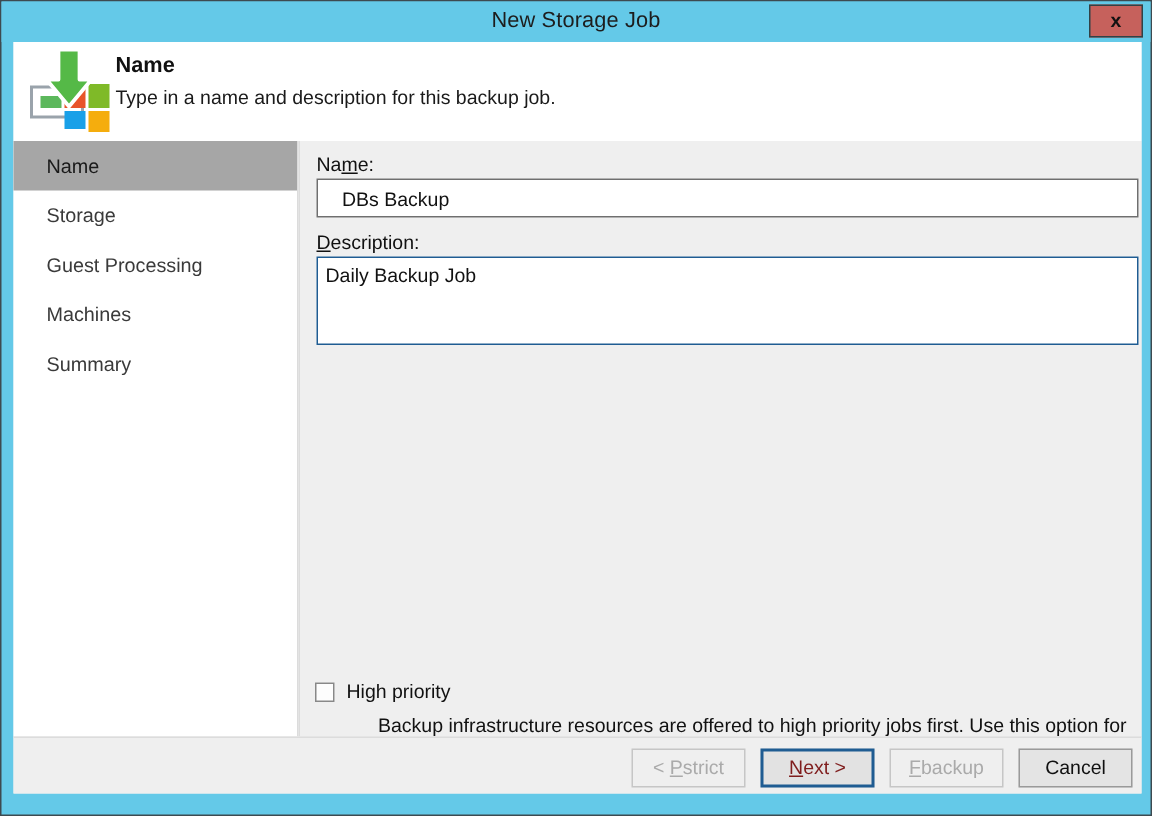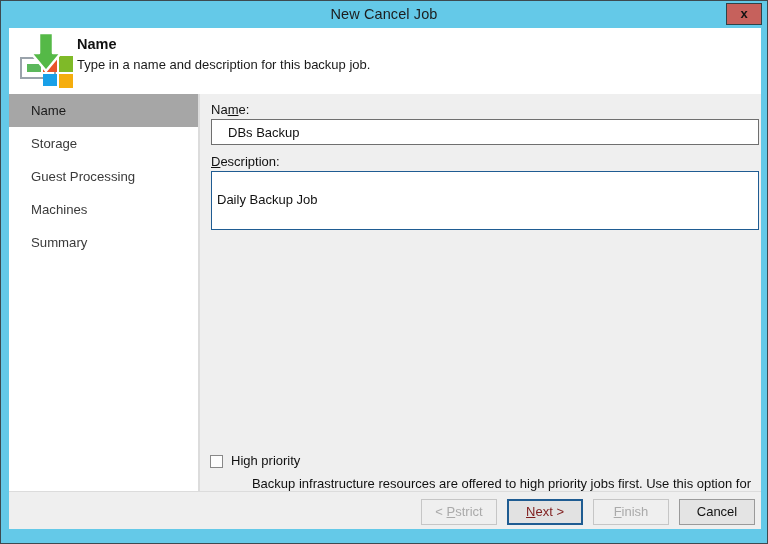--- a/index.html
+++ b/index.html
@@ -183,21 +183,21 @@
   #input-desc {
     width: 100%;
     height: 100%;
     box-sizing: border-box;
     border: 0;
     resize: none;
     background: transparent;
     font-family: "Liberation Sans", sans-serif;
     font-size: 13px;
     color: #111111;
-    padding: 20px 5px;
+    padding: 4px 5px;
     outline: none;
     line-height: 16px;
   }
 
   
   #hp-block {
     position: absolute;
     left: 9px;
     top: 359px;
     width: 545px;
@@ -281,21 +281,21 @@
   #btn-finish   { left: 584px; }
   #btn-cancel   { left: 670px; }
   .fbtn u { text-decoration: underline; }
 </style>
 </head>
 <body>
 
 <div id="window">
 
   <div id="titlebar">
-    <div id="title-text">New Cancel Job</div>
+    <div id="title-text">New Storage Job</div>
     <div id="close-button">x</div>
   </div>
 
   <div id="client">
 
     <div id="banner">
       <svg id="banner-icon" viewBox="0 0 56 58">
 
         <rect x="2" y="27" width="34" height="20" fill="#ffffff" stroke="#9aa3ab" stroke-width="2"></rect>
         <rect x="8" y="33" width="14" height="8" fill="#5cb85c"></rect>
@@ -335,18 +335,18 @@
           <div id="hp-label">High priority</div>
         </div>
         <div id="hp-desc">Backup infrastructure resources are offered to high priority jobs first. Use this option for jobs sensitive to the start time, or jobs with strict RPO requirements.</div>
       </div>
 
     </div>
 
     <div id="footer">
       <div class="fbtn" id="btn-previous"><span>&lt; </span><u>P</u><span>strict</span></div>
       <div class="fbtn focused" id="btn-next"><u>N</u><span>ext &gt;</span></div>
-      <div class="fbtn" id="btn-finish"><u>F</u><span>inish</span></div>
+      <div class="fbtn" id="btn-finish"><u>F</u><span>backup</span></div>
       <div class="fbtn enabled" id="btn-cancel">Cancel</div>
     </div>
 
   </div>
 </div>
 
 </body></html>

